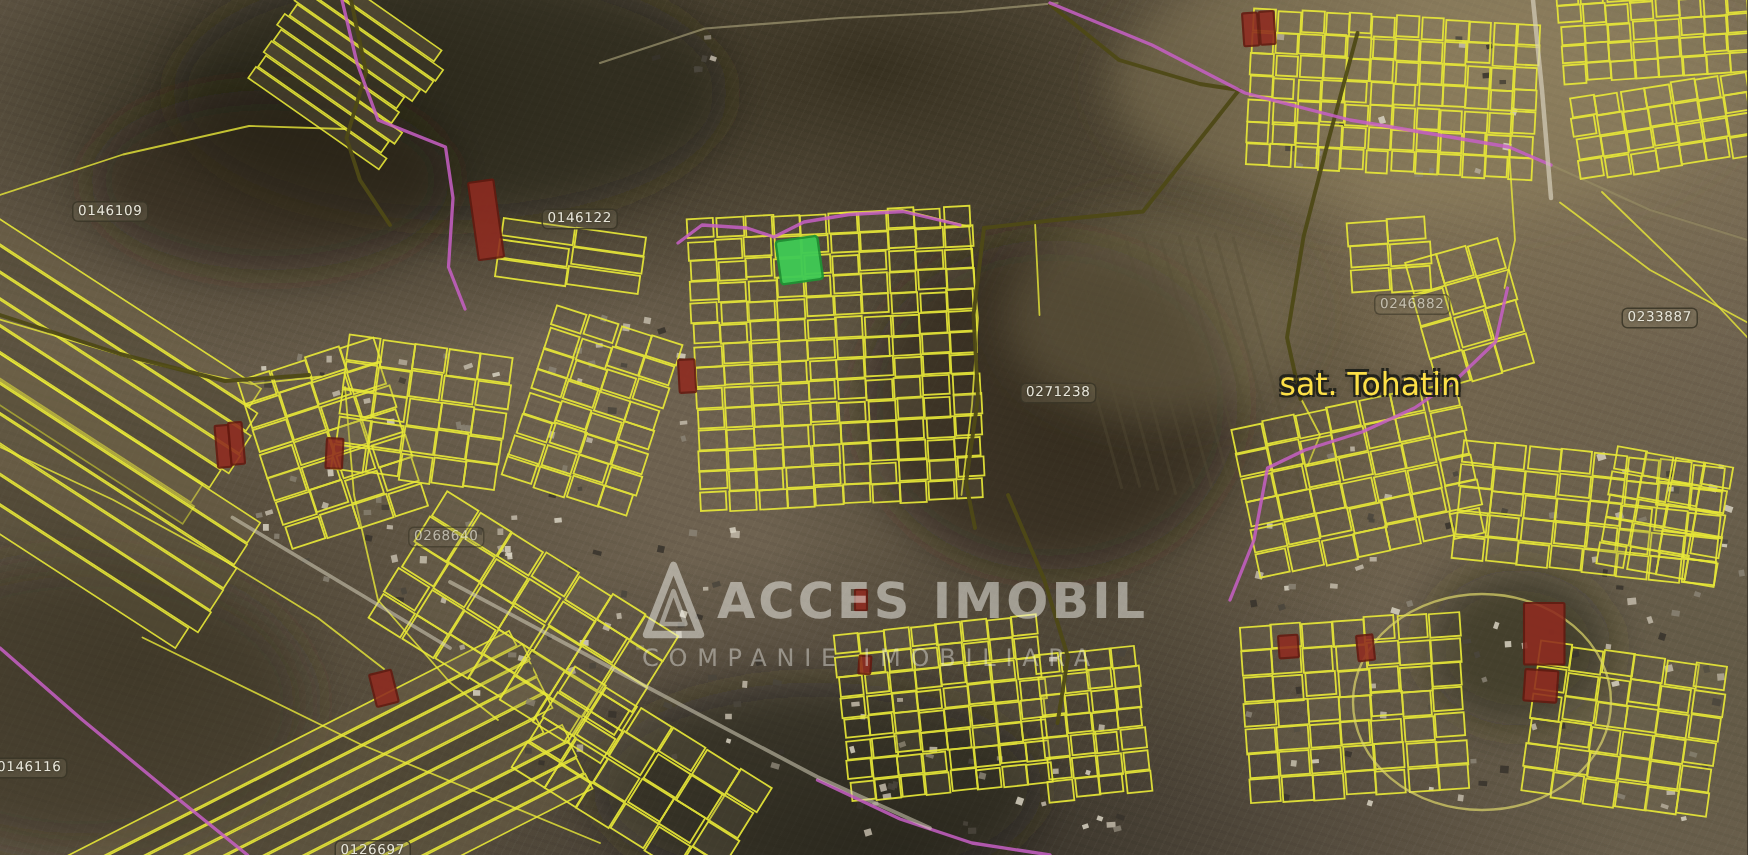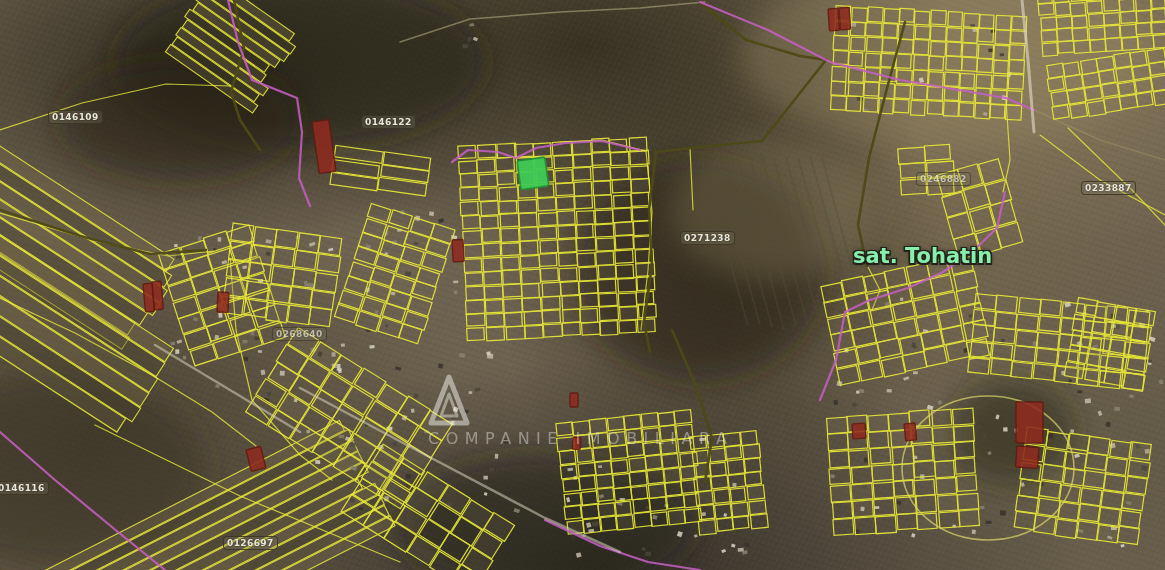--- a/index.html
+++ b/index.html
@@ -12,25 +12,25 @@
       radial-gradient(ellipse 500px 280px at 88% 8%, rgba(140,125,92,.85), rgba(140,125,92,0) 72%),
       radial-gradient(ellipse 420px 300px at 78% 38%, rgba(118,104,76,.7), rgba(118,104,76,0) 70%),
       radial-gradient(ellipse 520px 340px at 8% 78%, rgba(70,62,46,.9), rgba(70,62,46,0) 74%),
       radial-gradient(ellipse 640px 280px at 52% 100%, rgba(44,40,33,.9), rgba(44,40,33,0) 75%),
       radial-gradient(ellipse 420px 320px at 98% 80%, rgba(96,88,68,.75), rgba(96,88,68,0) 70%);}
   .noise{position:absolute;inset:0;opacity:.55;background-image:
      repeating-linear-gradient(17deg, rgba(0,0,0,.06) 0 2px, rgba(0,0,0,0) 2px 6px),
      repeating-linear-gradient(-63deg, rgba(255,255,255,.04) 0 1px, rgba(255,255,255,0) 1px 5px);}
   svg.overlay{position:absolute;left:0;top:0;}
   .labels{position:absolute;inset:0;pointer-events:none;}
-  .cad-label{position:absolute;font-weight:700;font-size:9px;line-height:1.15;color:#e9e7db;letter-spacing:.4px;
+  .cad-label{position:absolute;font-weight:400;font-size:9px;line-height:1.15;color:#e9e7db;letter-spacing:.4px;
      padding:1px 3px;border:1.5px solid rgba(55,52,38,.85);border-radius:4px;background:rgba(135,128,102,.25);
-     text-shadow:0 0 2px rgba(35,35,25,.9);white-space:nowrap;}
+     text-shadow:0 0 2px rgba(35,35,25,.9);white-space:nowrap;margin-top:24px;}
   .cad-label.faint{opacity:.68;}
-  .place-label{position:absolute;font-weight:700;color:#86efac;line-height:1;white-space:nowrap;
+  .place-label{position:absolute;font-weight:400;color:#fde047;line-height:1;white-space:nowrap;
      text-shadow:-1.5px -1.5px 0 #23231b,1.5px -1.5px 0 #23231b,-1.5px 1.5px 0 #23231b,1.5px 1.5px 0 #23231b,0 0 5px rgba(0,0,0,.7);}
   .watermark{position:absolute;left:428px;top:374px;pointer-events:none;}
   .wm-row{display:flex;align-items:center;gap:8px;}
   .wm-line1{font-weight:600;font-size:33px;letter-spacing:2px;color:rgba(243,243,238,.5);white-space:nowrap;}
   .wm-line2{margin-top:3px;font-size:16px;letter-spacing:6.5px;color:rgba(243,243,238,.42);white-space:nowrap;}
 </style>
 </head>
 <body>
 
 <div class="stage">
@@ -1214,16 +1214,17 @@
       <div class="cad-label" style="left: -6px; top: 481px;">0146116</div>
       <div class="cad-label" style="left: 223px; top: 536px;">0126697</div>
       <div class="place-label" style="left: 853px; top: 246px; font-size: 21px;">sat. Tohatin</div>
     </div>
   <div class="watermark">
     <div class="wm-row">
       <svg width="42" height="52" viewBox="0 0 42 52">
         <polygon points="21,3 39,49 3,49" fill="none" stroke="rgba(243,243,238,.5)" stroke-width="5" stroke-linejoin="round"></polygon>
         <polygon points="21,20 29,42 13,42" fill="none" stroke="rgba(243,243,238,.45)" stroke-width="3" stroke-linejoin="round"></polygon>
       </svg>
+      <div class="wm-line1">ACCES IMOBIL</div>
     </div>
     <div class="wm-line2">COMPANIE IMOBILIARA</div>
   </div>
 </div>
 
 </body></html>

